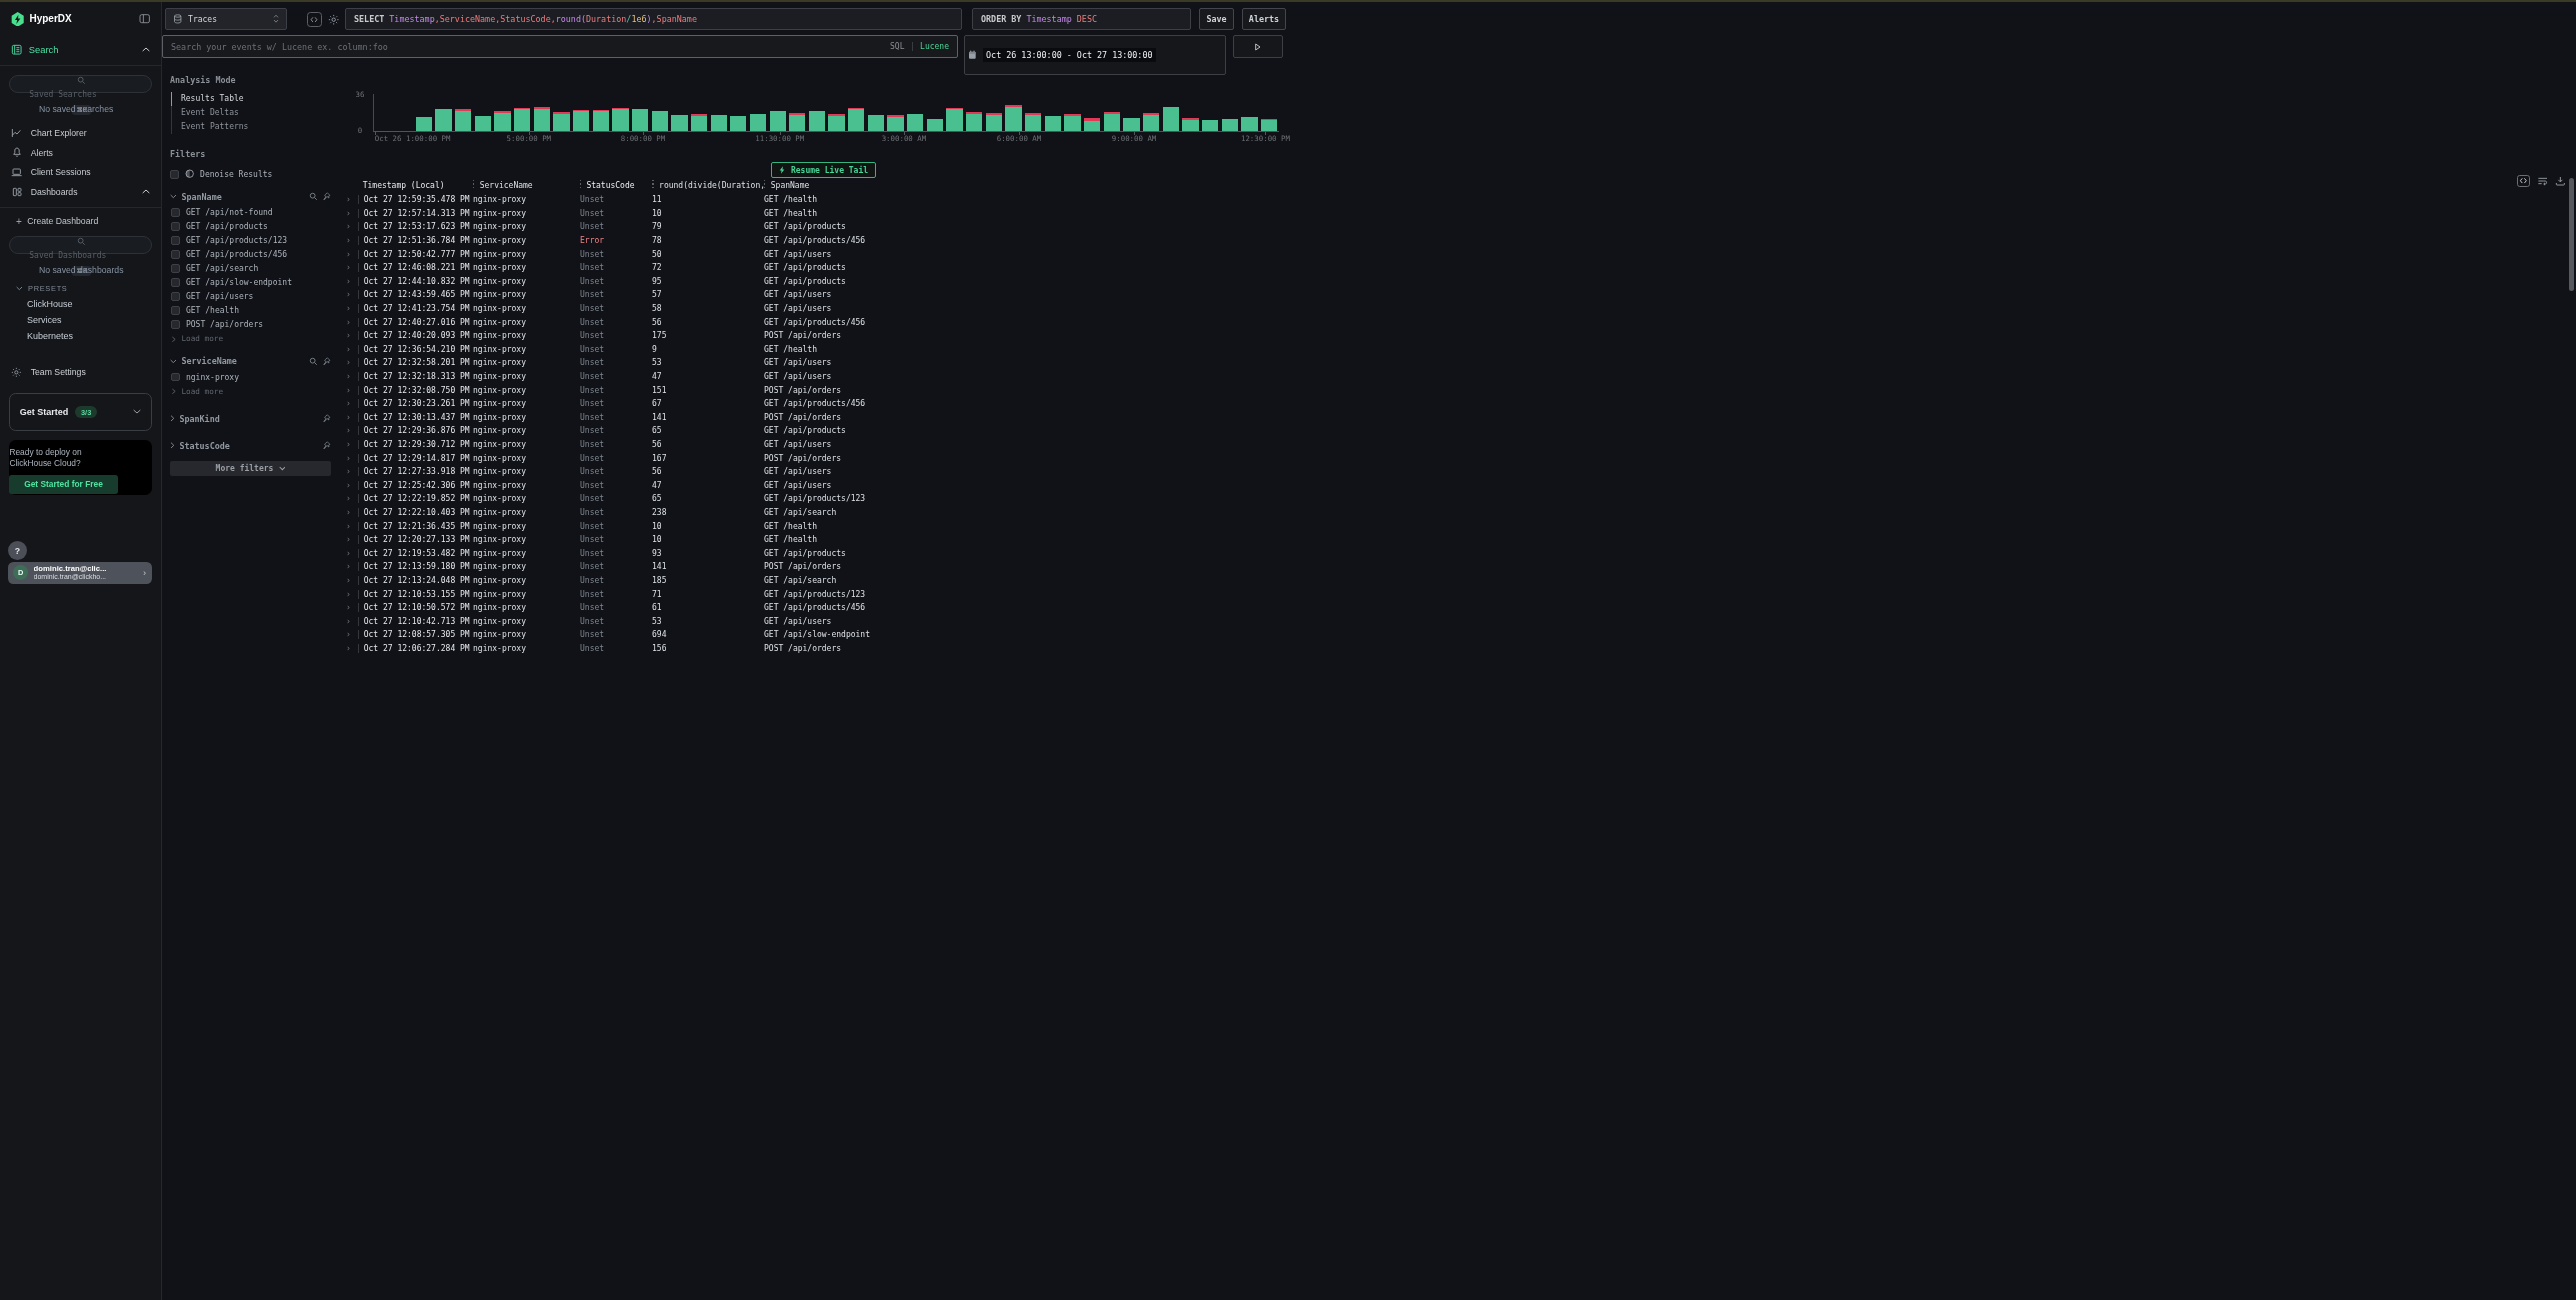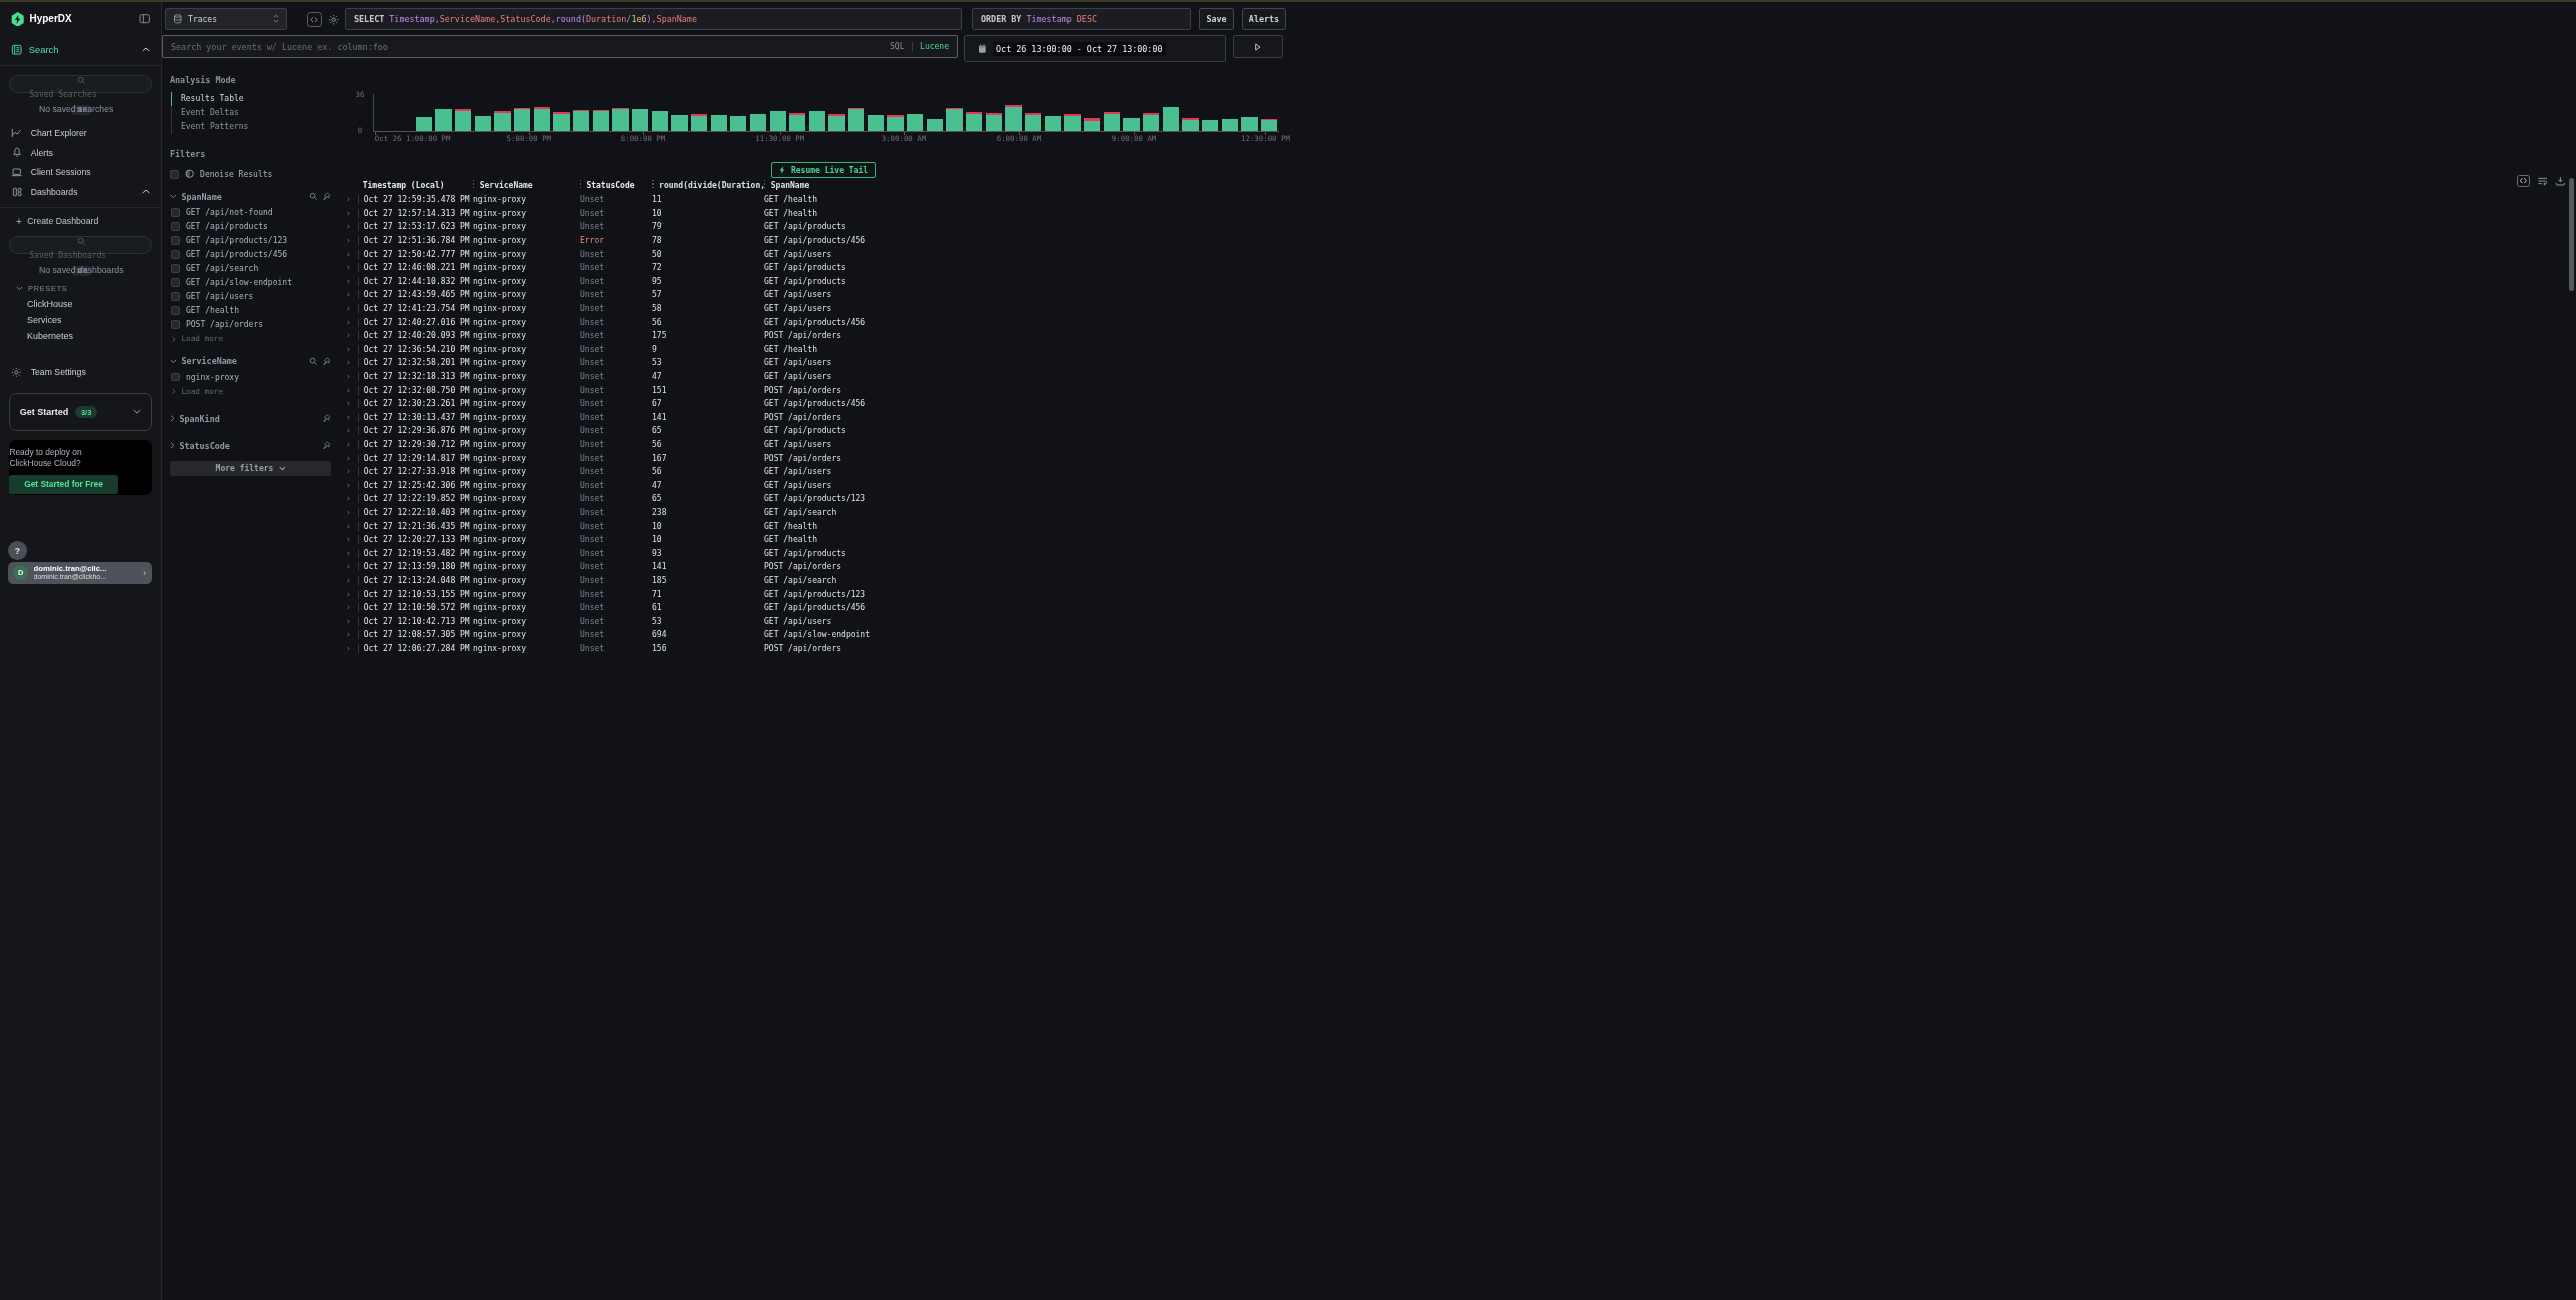--- a/index.html
+++ b/index.html
@@ -81,22 +81,22 @@
 
   .search-input { position:absolute; left:162px; top:35px; width:796px; height:23px; background:#17191d;
     border:0.7px solid #5d6067; border-radius:2px; display:flex; align-items:center; padding:0 8px; }
   .search-input input { flex:1; background:transparent; border:0; outline:0; color:#c9ccd1;
     font-family:"DejaVu Sans Mono", monospace; font-size:8.4px; }
   .search-input input::placeholder { color:#6c7077; }
   .lang-toggle { display:flex; gap:5.4px; align-items:center; font-size:8px; }
   .lang-sql { color:#8a8d93; cursor:pointer; }
   .lang-sep { color:#4a4d53; }
   .lang-lucene { color:#4ad295; cursor:pointer; }
-  .date-box { position:absolute; left:964px; top:35px; width:262px; height:27px; background:#15171b;
-    border:0.7px solid #3c3f45; border-radius:2px; display:flex; align-items:center; gap:6px; padding:0 13px; cursor:pointer; }
+  .date-box { position:absolute; left:964px; top:35px; width:262px; height:40px; background:#15171b;
+    border:0.7px solid #3c3f45; border-radius:2px; display:flex; align-items:center; gap:6px; padding:0 3px; cursor:pointer; }
   .date-text { background:#0a0b0e; color:#f2f4f6; padding:2px 3.4px; font-size:8.4px; }
   .play-btn { position:absolute; left:1233px; top:35px; width:50px; height:23px; background:#15171b;
     border:0.7px solid #3c3f45; border-radius:2px; display:flex; align-items:center; justify-content:center;
     color:#d4d7db; cursor:pointer; }
 
   
   .fpanel { position:absolute; left:162px; top:64px; width:177px; bottom:0; padding:10.7px 8px 0 8px; overflow:hidden; }
   .ptitle { color:#8b9096; font-weight:bold; font-size:8.4px; }
   .modes { margin:7.4px 0 0 1.3px; }
   .mode { border-left:1.3px solid #34363c; padding:0 0 0 8.7px; height:14px; line-height:14px; color:#8f939a; cursor:pointer; }
@@ -131,21 +131,21 @@
   .xticks { position:absolute; left:34px; top:68px; width:906px; height:3.4px; }
   .xticks i { position:absolute; width:0.7px; height:3.4px; background:#53565c; }
   .live-tail { position:absolute; left:432px; top:98px; width:105px; height:16px; border:0.7px solid #37b380;
     border-radius:2px; background:#101513; color:#46d595; font-weight:bold; display:flex; align-items:center;
     justify-content:center; gap:6px; cursor:pointer; }
   .view-icons { position:absolute; top:111px; right:10.7px; display:flex; gap:6.7px; align-items:center; }
   .vicon { color:#9ba0a6; cursor:pointer; }
   .vicon.active { color:#e2e4e8; border:0.7px solid #6b6e75; border-radius:2.7px; padding:1.3px; }
 
   .grid-head { position:absolute; top:114px; left:0; right:6.7px; height:14px; display:flex; align-items:center;
-    font-weight:bold; color:#eceef1; }
+    font-weight:normal; color:#eceef1; }
   .rows { position:absolute; top:129px; left:0; right:6.7px; bottom:0; overflow:hidden; }
   .trow { display:flex; align-items:center; height:13.6px; cursor:pointer; }
   .c-chev { width:19px; text-align:center; color:#787d84; flex:none; }
   .c-ts { width:115px; flex:none; border-left:0.7px solid #34373c; padding-left:4.7px; color:#e8ebee; white-space:nowrap; overflow:hidden; }
   .grid-head .c-ts { border-left:none; }
   .c-svc { width:107px; flex:none; color:#dde1e6; white-space:nowrap; }
   .c-st  { width:72px; flex:none; color:#7f868e; white-space:nowrap; }
   .c-st.err { color:#ee8383; }
   .c-dur { width:112px; flex:none; color:#dde1e6; white-space:nowrap; }
   .c-span{ flex:1; color:#dde1e6; white-space:nowrap; overflow:hidden; }

